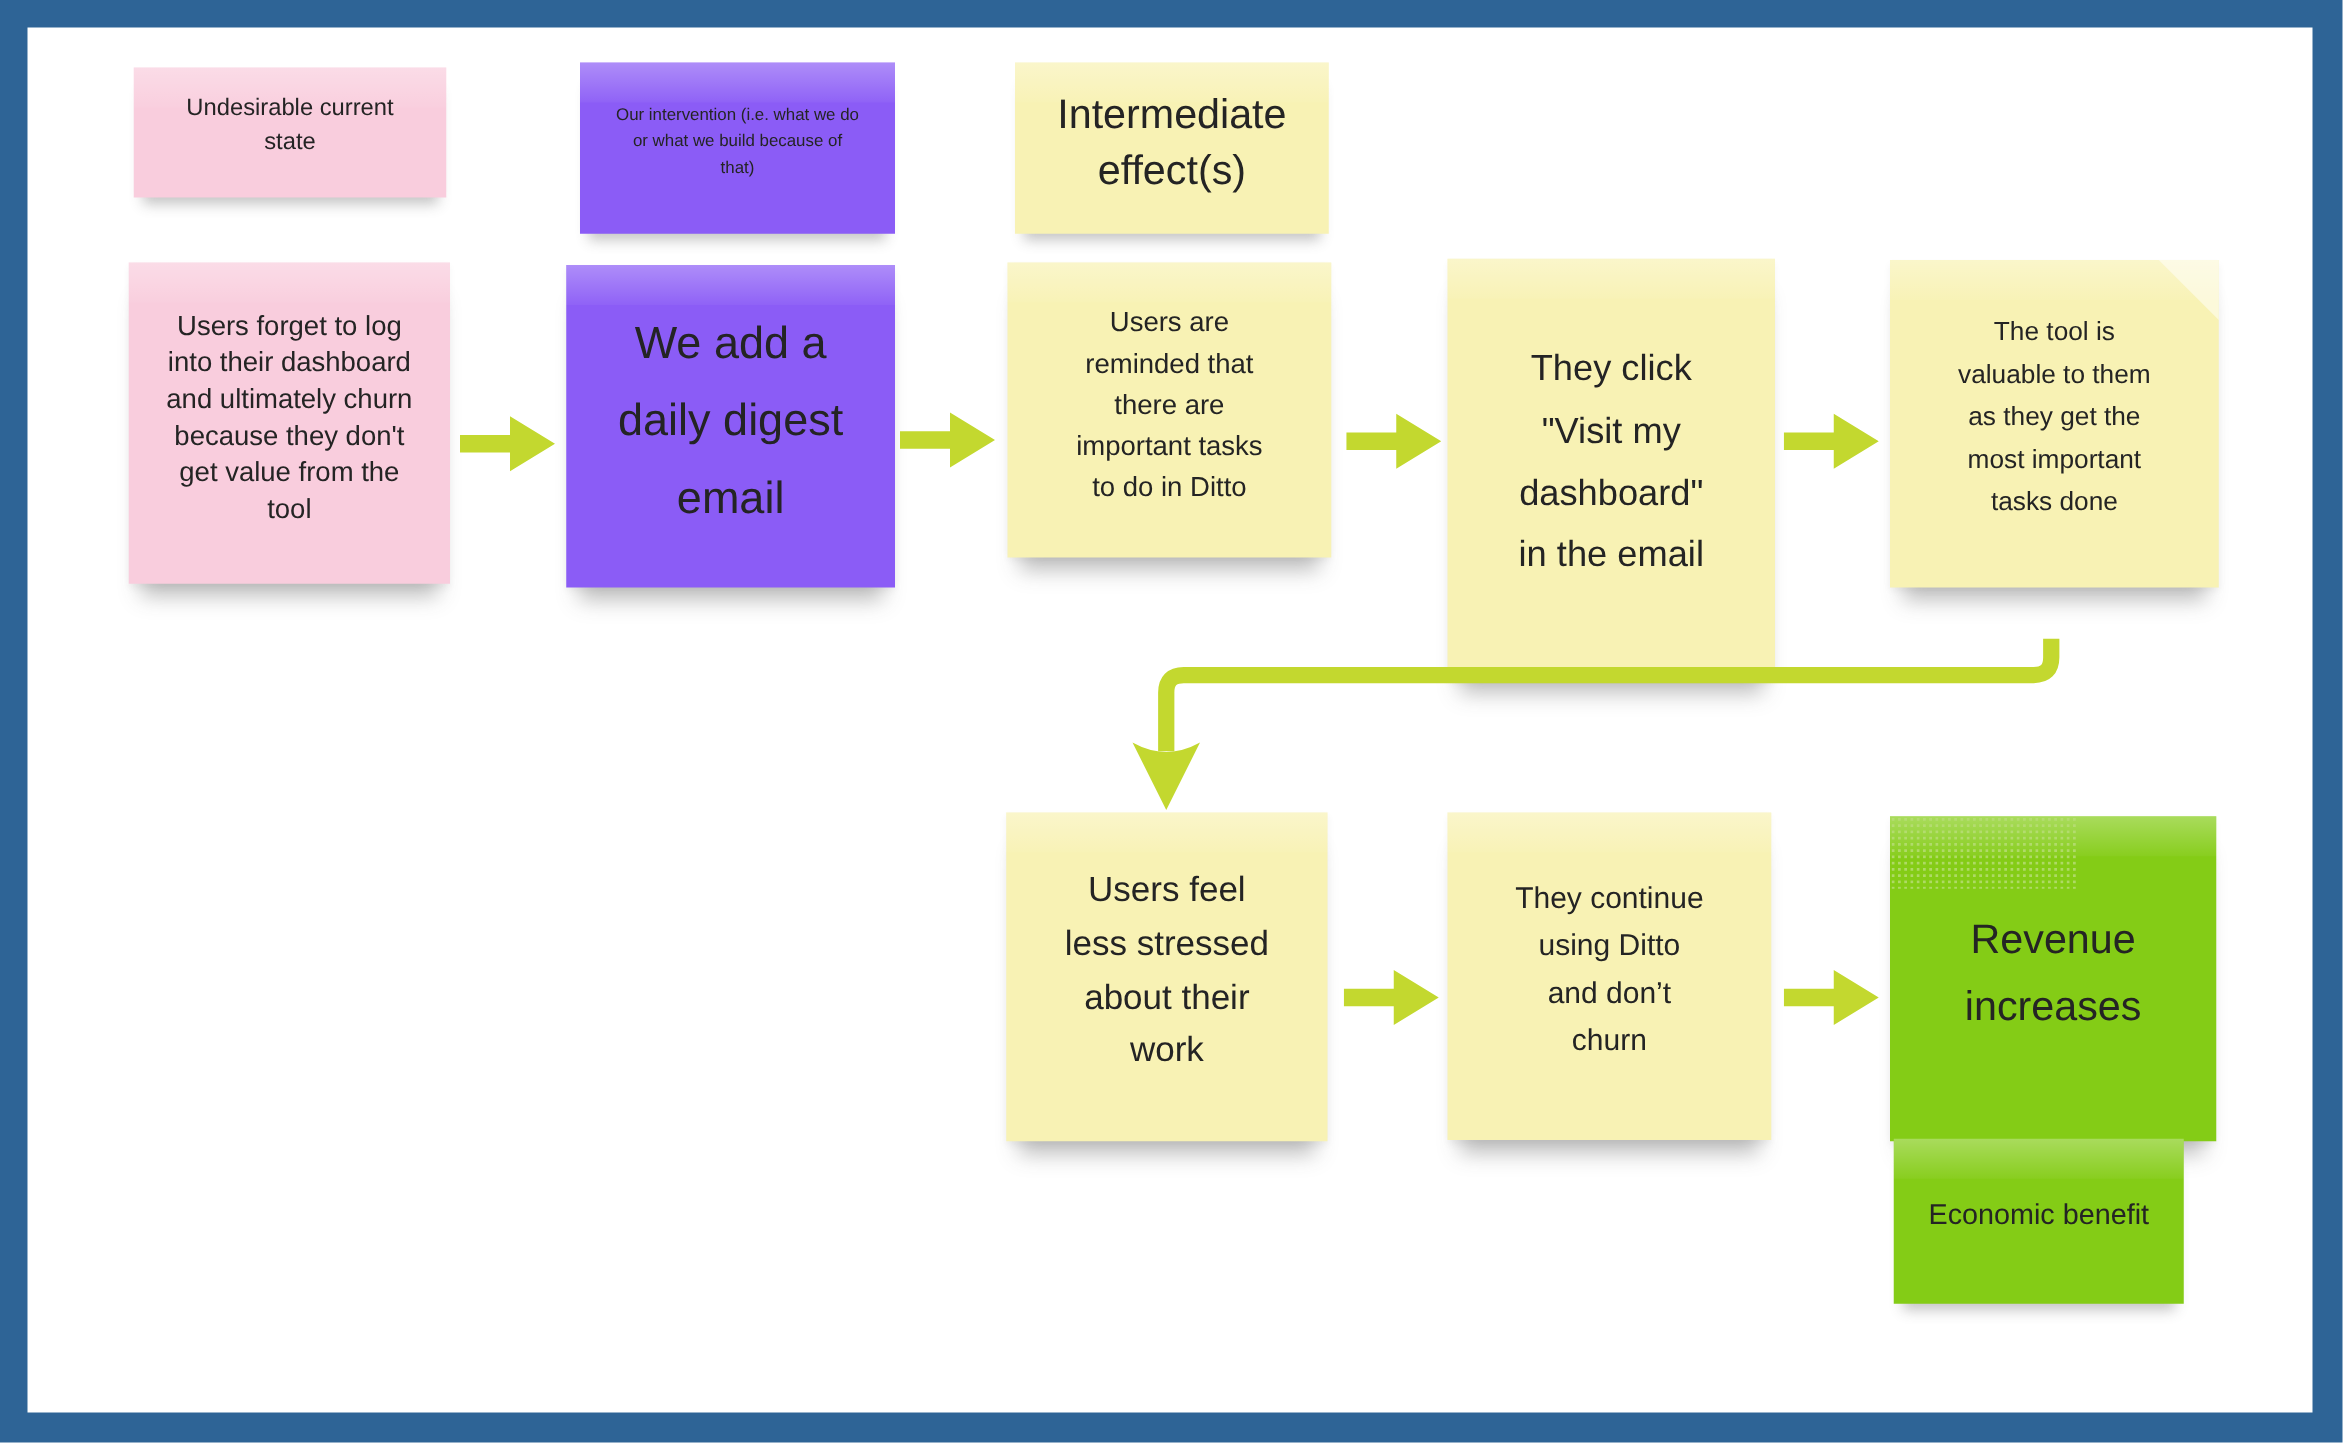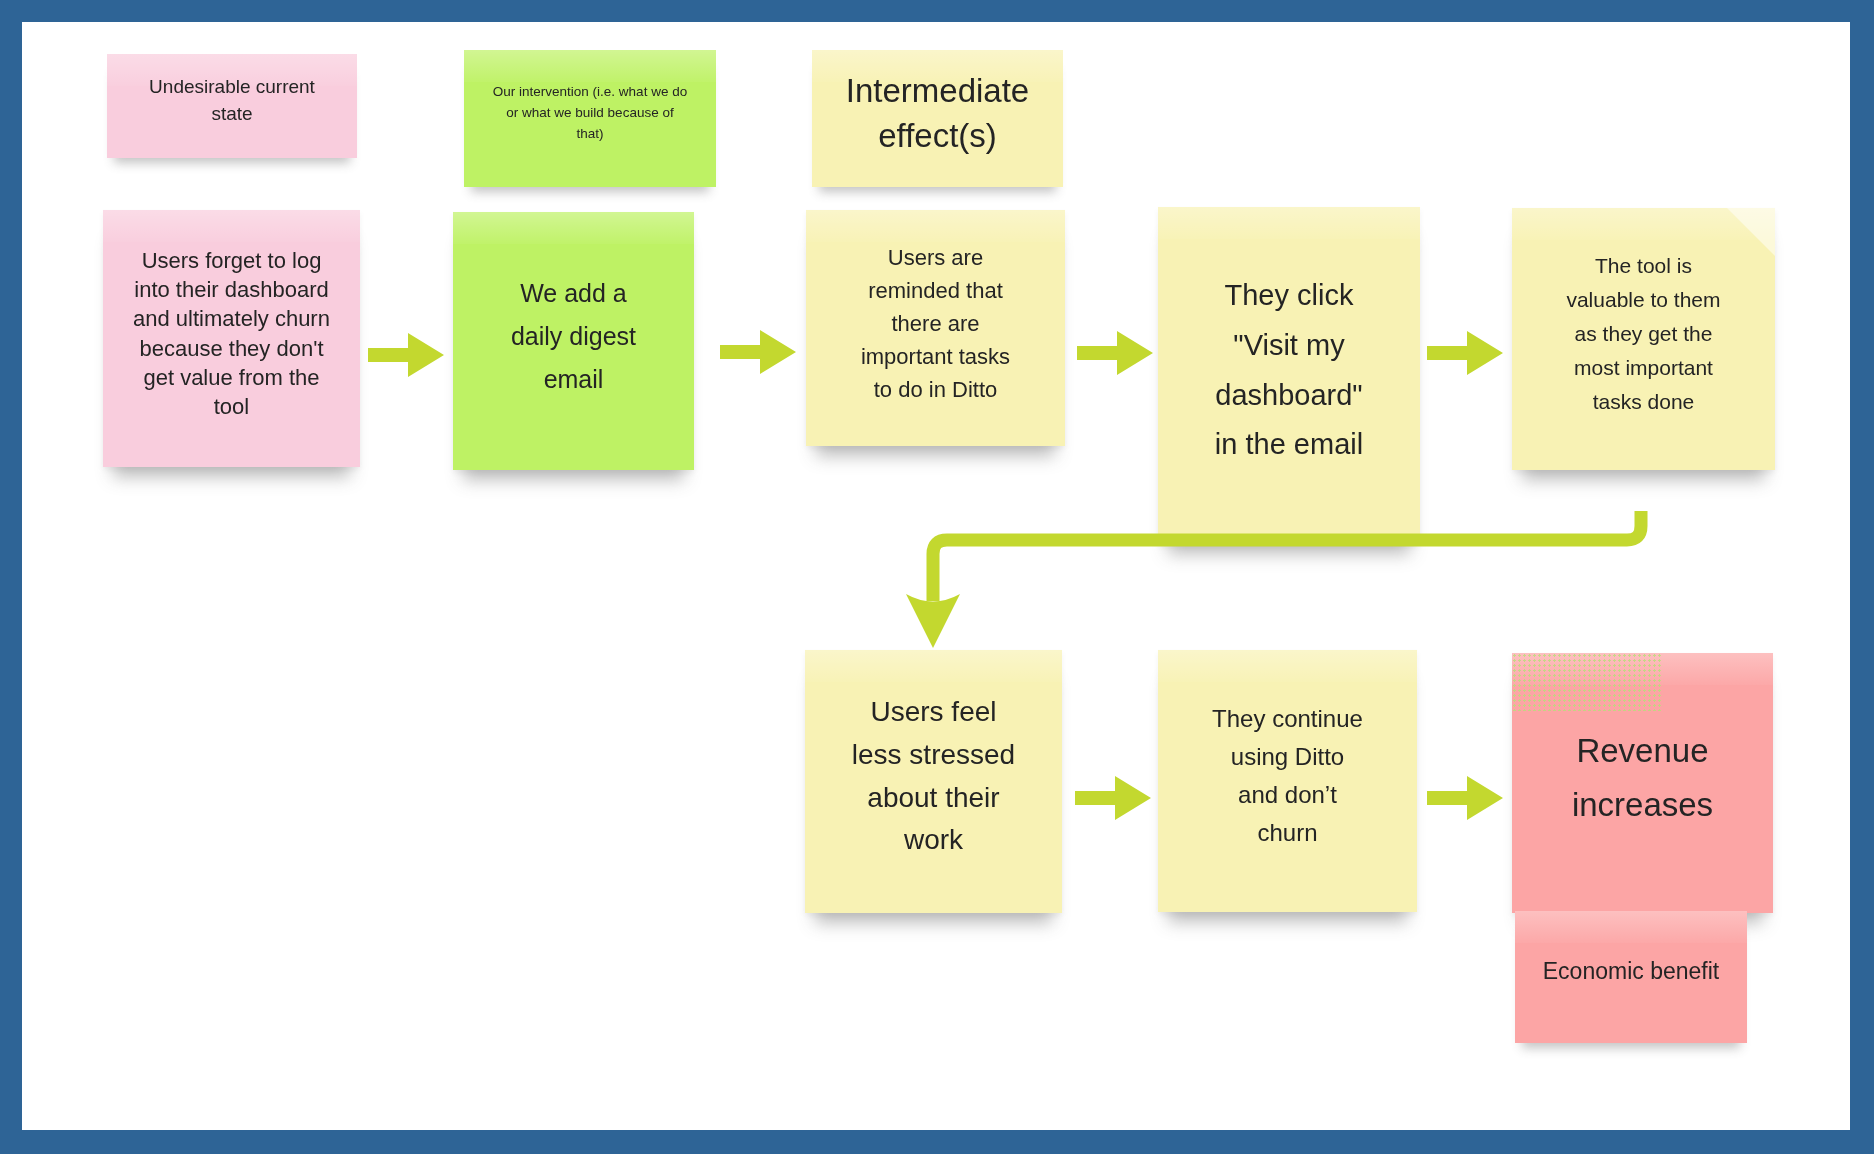--- a/index.html
+++ b/index.html
@@ -22,23 +22,23 @@
     color:#242424;
     box-shadow:0 20px 16px -10px rgba(70,70,70,0.35), 0 3px 6px rgba(0,0,0,0.05);
   }
   .note::before {
     content:""; position:absolute; left:0; top:0; right:0; height:32px;
     background:linear-gradient(180deg, rgba(255,255,255,0.30), rgba(255,255,255,0.04));
     pointer-events:none;
   }
   .note-text { position:relative; white-space:pre-line; width:100%; padding:6px 10px 16px 10px; }
   .note--pink   { background:#f9cddd; }
-  .note--blue   { background:#bef264; }
+  .note--blue   { background:#8b5cf6; }
   .note--yellow { background:#f8f2b4; }
-  .note--green  { background:#fca5a5;justify-content:flex-end; }
+  .note--green  { background:#84cc16;justify-content:flex-end; }
   .note--header { box-shadow:0 12px 10px -7px rgba(70,70,70,0.32); }
 
   
   .note--fold::after {
     content:""; position:absolute; top:0; right:0;
     border-top:48px solid rgba(255,255,255,0.5);
     border-left:48px solid transparent;
     pointer-events:none;
   }
   
@@ -49,21 +49,21 @@
     opacity:0.8;
     pointer-events:none;
   }
 
   
   .n-pink-h   { left:107px;  top:54px;  width:250px; height:104px; font-size:19px;  line-height:1.4; }
   .n-blue-h   { left:464px;  top:50px;  width:252px; height:137px; font-size:13.5px;line-height:1.55; }
   .n-yellow-h { left:812px;  top:50px;  width:251px; height:137px; font-size:33px;  line-height:1.35; }
 
   .n-pink1    { left:103px;  top:210px; width:257px; height:257px; font-size:22px;  line-height:1.32; }
-  .n-blue1    { left:453px;  top:212px; width:241px; height:258px; font-size:25px;  line-height:1.72; }
+  .n-blue1    { left:453px;  top:212px; width:263px; height:258px; font-size:36px;  line-height:1.72; }
   .n-yellow1  { left:806px;  top:210px; width:259px; height:236px; font-size:22px;  line-height:1.5; }
   .n-yellow2  { left:1158px; top:207px; width:262px; height:337px; font-size:29px;  line-height:1.72; }
   .n-yellow3  { left:1512px; top:208px; width:263px; height:262px; font-size:21px;  line-height:1.62; }
 
   .n-yellow4  { left:805px;  top:650px; width:257px; height:263px; font-size:28px;  line-height:1.52; }
   .n-yellow5  { left:1158px; top:650px; width:259px; height:262px; font-size:24px;  line-height:1.58; }
   .n-green1   { left:1512px; top:653px; width:261px; height:260px; font-size:33px;  line-height:1.65; }
   .n-green2   { left:1515px; top:911px; width:232px; height:132px; font-size:23px;  line-height:1.3; }
 
   .arrow { position:absolute; width:78px; height:50px; }

